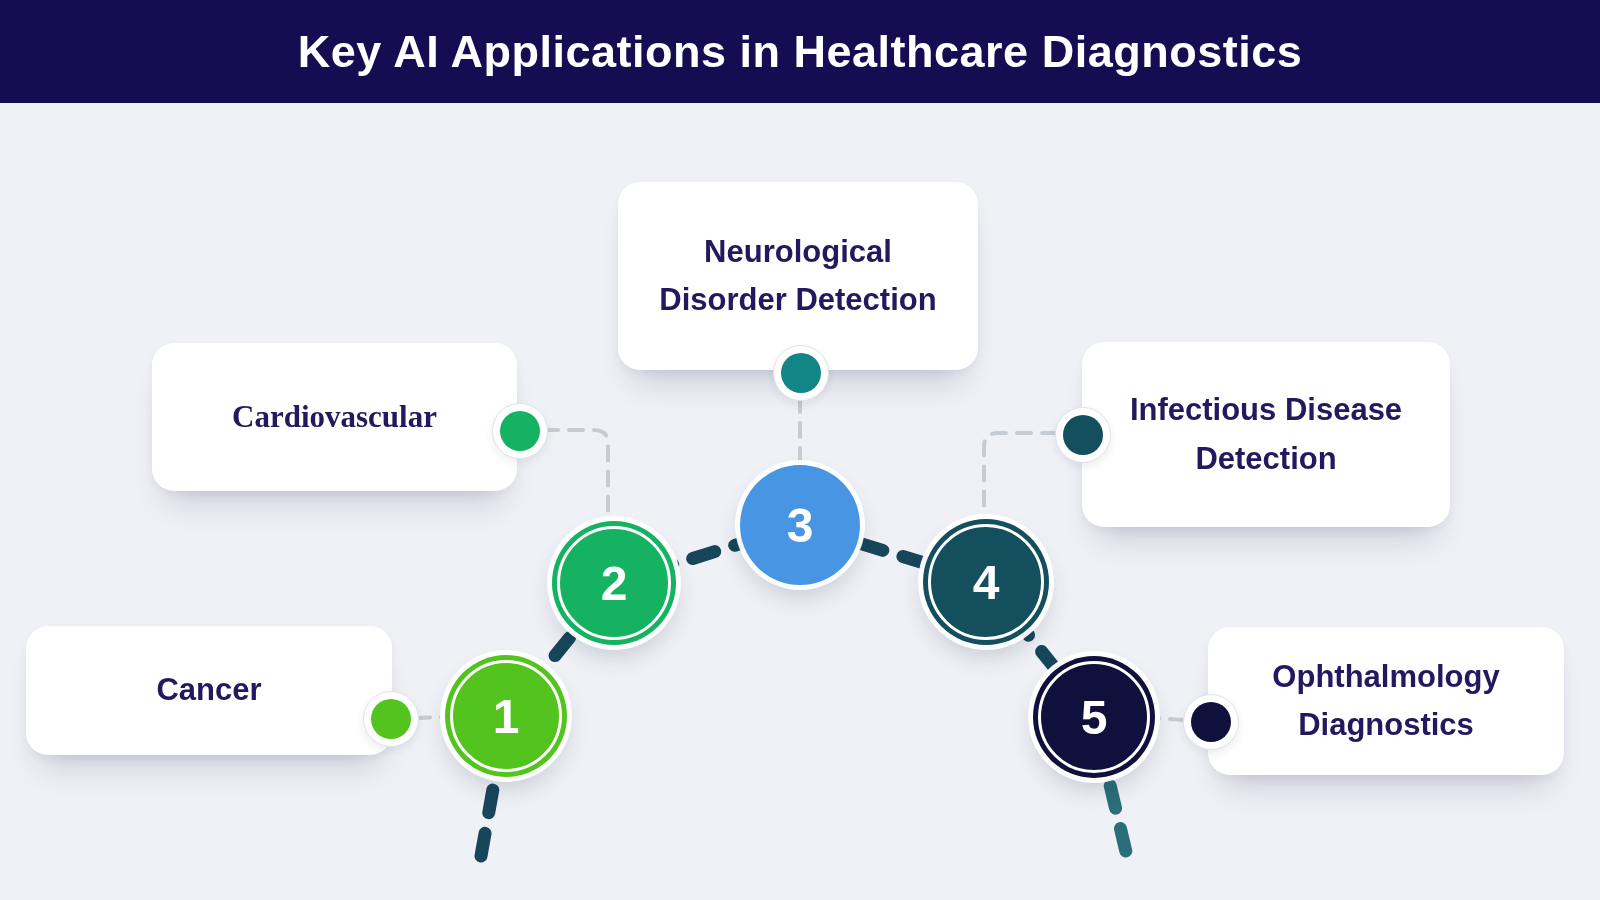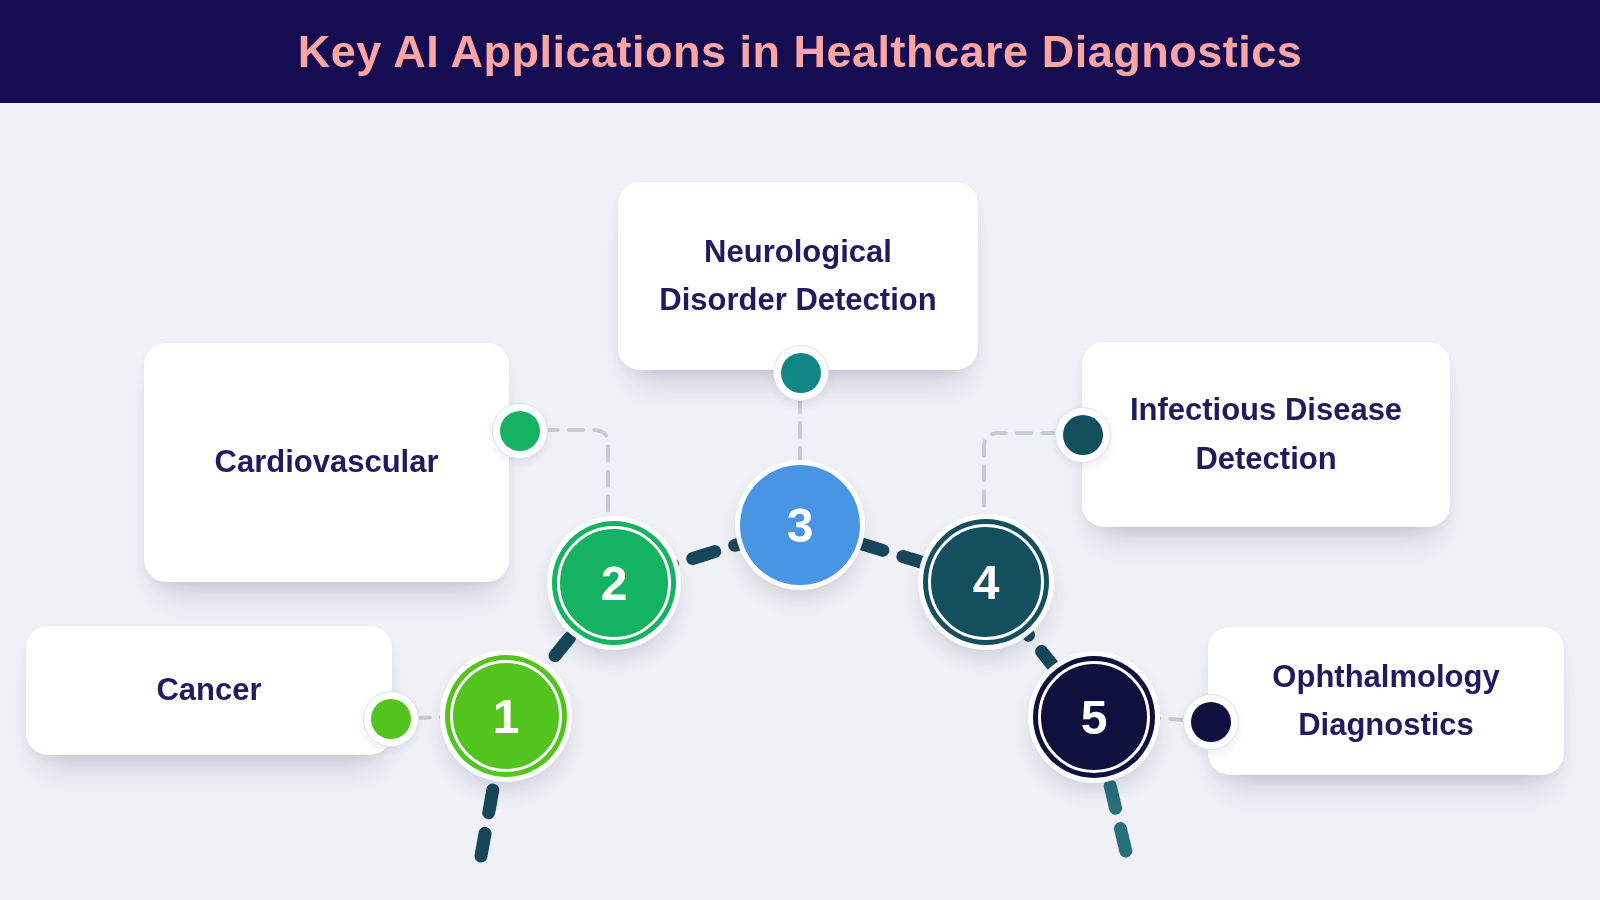--- a/index.html
+++ b/index.html
@@ -7,36 +7,36 @@
   .stage{
     position:relative;width:1600px;height:900px;overflow:hidden;
     background:#f0f1f6;
   }
   
   .header{
     position:absolute;left:0;top:0;width:1600px;height:103px;
     background:#150c52;display:flex;align-items:center;justify-content:center;
   }
   .header h1{
-    margin:0;color:#fca5a5;font-size:45px;font-weight:bold;letter-spacing:.5px;
+    margin:0;color:#ffffff;font-size:45px;font-weight:bold;letter-spacing:.5px;
   }
   
   svg.wires{position:absolute;left:0;top:0;width:1600px;height:900px;}
   
   .card{
     position:absolute;background:#ffffff;border-radius:22px;
     box-shadow:0 24px 32px -16px rgba(35,35,80,.22),0 4px 10px rgba(35,35,80,.05);
     display:flex;flex-direction:column;align-items:center;justify-content:center;
     text-align:center;
   }
   .card span{
     color:#211a5e;font-size:31px;font-weight:bold;line-height:1.55;white-space:nowrap;
   }
   .card-cancer       {left:26px;  top:626px; width:366px;height:129px;}
-  .card-cardio       {left:144px; top:343px; width:365px;height:239px;}
+  .card-cardio       {left:152px; top:343px; width:365px;height:148px;font-family:Liberation Serif, serif;}
   .card-neuro        {left:618px; top:182px; width:360px;height:188px;}
   .card-infectious   {left:1082px;top:342px; width:368px;height:185px;}
   .card-ophthalmology{left:1208px;top:627px; width:356px;height:148px;}
   
   .node{
     position:absolute;border-radius:50%;
     display:flex;align-items:center;justify-content:center;
     box-shadow:0 0 0 5px rgba(255,255,255,.95),0 12px 22px rgba(25,45,70,.18);
   }
   .node .num{color:#ffffff;font-size:48px;font-weight:bold;}

